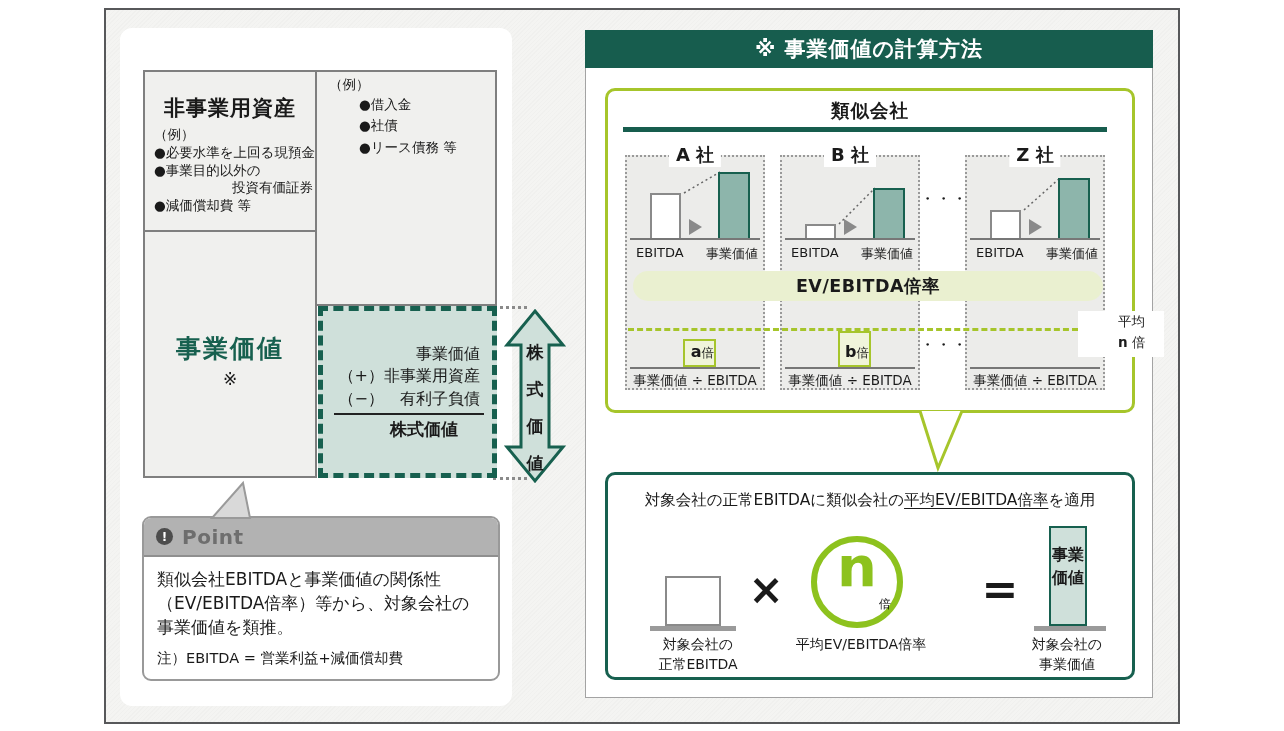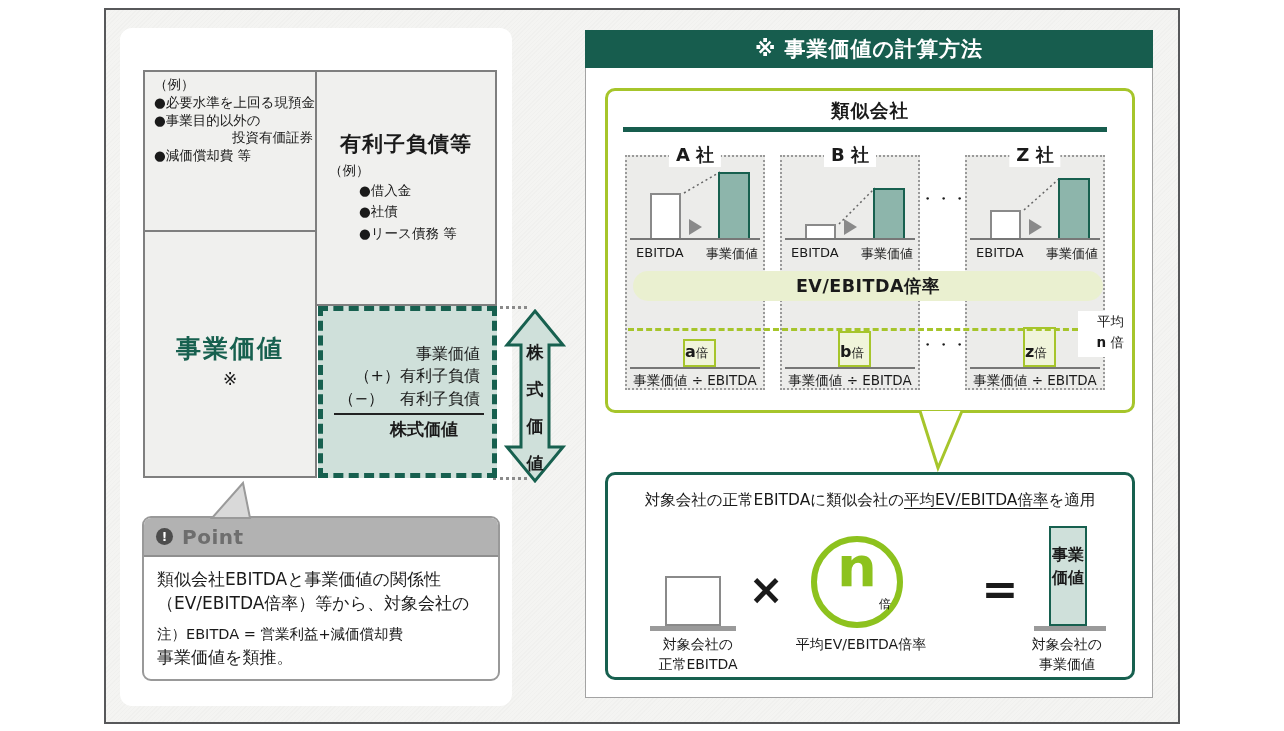--- a/index.html
+++ b/index.html
@@ -58,30 +58,30 @@
   .bar{position:absolute;bottom:0;box-sizing:border-box;}
   .bar-ebitda{left:23px;width:31px;background:#fff;border:2px solid #8a8a8a;border-bottom:none;}
   .bar-ev{left:91px;width:32px;background:#8db5ab;border:2px solid #17604f;border-bottom:none;}
   .play{position:absolute;left:62px;bottom:3px;width:0;height:0;border-left:13px solid #8a8a8a;
         border-top:8px solid transparent;border-bottom:8px solid transparent;}
   .baseline{position:absolute;left:3px;right:3px;height:2px;background:#777;}
   .bl1{top:81px;} .bl2{top:210px;}
   .bar-labels{position:absolute;top:88px;left:0;right:0;font-size:13px;display:flex;justify-content:space-between;
               padding:0 5px 0 9px;box-sizing:border-box;}
   .chart-lower{position:absolute;left:0;top:129px;width:136px;height:81px;}
-  .bar-multiple{left:56px;width:33px;background:#f0f4da;border:2px solid #a6c52b;display:flex;align-items:flex-end;justify-content:flex-start;}
+  .bar-multiple{left:56px;width:33px;background:#f0f4da;border:2px solid #a6c52b;display:flex;align-items:flex-end;justify-content:flex-end;}
   .mult-text{font-size:12.5px;line-height:1.6;white-space:nowrap;}
   .mult-text b{font-size:16px;}
   .ratio-label{position:absolute;top:215px;left:0;right:0;text-align:center;font-size:13.5px;white-space:nowrap;}
   #pill{left:633px;top:271px;width:470px;height:30px;background:#eaf0d0;border-radius:16px;display:flex;align-items:center;
         justify-content:center;font-weight:bold;font-size:17.5px;z-index:5;letter-spacing:0.5px;}
   #lime-dash{left:628px;top:328px;width:450px;border-top:3px dashed #a6c52b;z-index:4;}
   .dots{width:46px;text-align:center;font-weight:bold;font-size:13px;letter-spacing:3px;}
-  #avg-chip{left:1078px;top:311px;width:46px;height:46px;background:#fff;z-index:6;text-align:right;
-            font-size:13.5px;line-height:1.55;}
+  #avg-chip{left:1078px;top:311px;width:46px;height:46px;background:#fff;z-index:6;text-align:left;
+            font-size:13.5px;line-height:1.55;padding-left:40px;}
   
   #teal-box{left:605px;top:472px;width:530px;height:208px;border:3px solid #17604f;border-radius:10px;
             box-sizing:border-box;background:#fff;z-index:2;}
   #apply-line{position:absolute;left:0;top:15px;width:100%;text-align:center;font-size:15.5px;white-space:nowrap;}
   #apply-line .ul{text-decoration:underline;text-underline-offset:3px;}
   #f-ebitda-box{left:57px;top:101px;width:56px;height:50px;background:#fff;border:2px solid #8a8a8a;box-sizing:border-box;}
   .f-base{background:#9a9a9a;height:5px;}
   #f-base1{left:42px;top:151px;width:86px;}
   #f-times{left:128px;top:90px;width:60px;text-align:center;font-weight:bold;font-size:42px;}
   #f-circle{left:203px;top:61px;width:92px;height:92px;border:6px solid #8dc21e;border-radius:50%;box-sizing:border-box;}
@@ -98,50 +98,50 @@
 </style>
 </head>
 <body>
 
 <div id="stage">
   <div id="frame" class="abs"></div>
 
   <div id="left-panel" class="abs"></div>
 
   <div id="box-nba" class="abs gbox">
+    <div class="gbox-title" style="margin-top:22px;">非事業用資産</div>
     <div class="small-lines">
       <div>（例）</div>
       <div>●必要水準を上回る現預金</div>
       <div>●事業目的以外の</div>
       <div class="indent-right">投資有価証券</div>
       <div>●減価償却費 等</div>
     </div>
   </div>
 
   <div id="box-debt" class="abs gbox">
-    <div class="gbox-title" style="margin-top:58px;">有利子負債等</div>
     <div class="small-lines">
       <div>（例）</div>
       <div class="bullets">
         <div>●借入金</div>
         <div>●社債</div>
         <div>●リース債務 等</div>
       </div>
     </div>
   </div>
 
   <div id="box-bv" class="abs gbox">
     <div id="bv-title" style="margin-top:100px;">事業価値</div>
     <div id="bv-note">※</div>
   </div>
 
   <div id="dashed-box" class="abs">
     <div class="calc">
       <div>事業価値</div>
-      <div>（+）有利子負債</div>
+      <div>（+）非事業用資産</div>
       <div>（−）　有利子負債</div>
     </div>
     <div class="calc-line"></div>
     <div class="calc-result">株式価値</div>
   </div>
 
   <div class="abs leader" style="top:306px;"></div>
   <div class="abs leader" style="top:477px;"></div>
 
   <svg class="abs" style="left:500px;top:305px;z-index:2;" width="72" height="185">
@@ -155,22 +155,22 @@
   </div>
 
   <div id="point-box" class="abs">
     <div id="point-header">
       <div id="point-icon">!</div>
       <div id="point-title">Point</div>
     </div>
     <div id="point-body">
       <div>類似会社EBITDAと事業価値の関係性</div>
       <div>（EV/EBITDA倍率）等から、対象会社の</div>
+      <div>事業価値を類推。</div>
       <div id="point-note">注）EBITDA = 営業利益+減価償却費</div>
-      <div>事業価値を類推。</div>
     </div>
   </div>
   <svg class="abs" style="left:205px;top:480px;z-index:3;" width="55" height="40">
     <path d="M38 3 L7 38 L45 38 Z" fill="#d9d9d9" stroke="#9a9a9a" stroke-width="2"></path>
   </svg>
 
   <div id="right-panel" class="abs"></div>
   <div id="rp-header" class="abs">
     <span>※ 事業価値の計算方法</span>
   </div>
@@ -235,25 +235,20 @@
       </svg>
       <div class="bar bar-ebitda" style="height: 28px;"></div>
       <div class="bar bar-ev" style="height: 60px;"></div>
       <div class="play"></div>
     </div>
     <div class="baseline bl1"></div>
     <div class="bar-labels">
       <span>EBITDA</span>
       <span>事業価値</span>
     </div>
-    <div class="chart-lower">
-      <div class="bar bar-multiple" style="height: 40px;">
-        <span class="mult-text"><b>z</b><span>倍</span></span>
-      </div>
-    </div>
     <div class="baseline bl2"></div>
     <div class="ratio-label">事業価値 ÷ EBITDA</div>
   </div>
 
   <div class="abs dots" style="left:921px;top:190px;">・・・</div>
   <div class="abs dots" style="left:921px;top:336px;">・・・</div>
 
   <div id="pill" class="abs">
     <span>EV/EBITDA倍率</span>
   </div>

